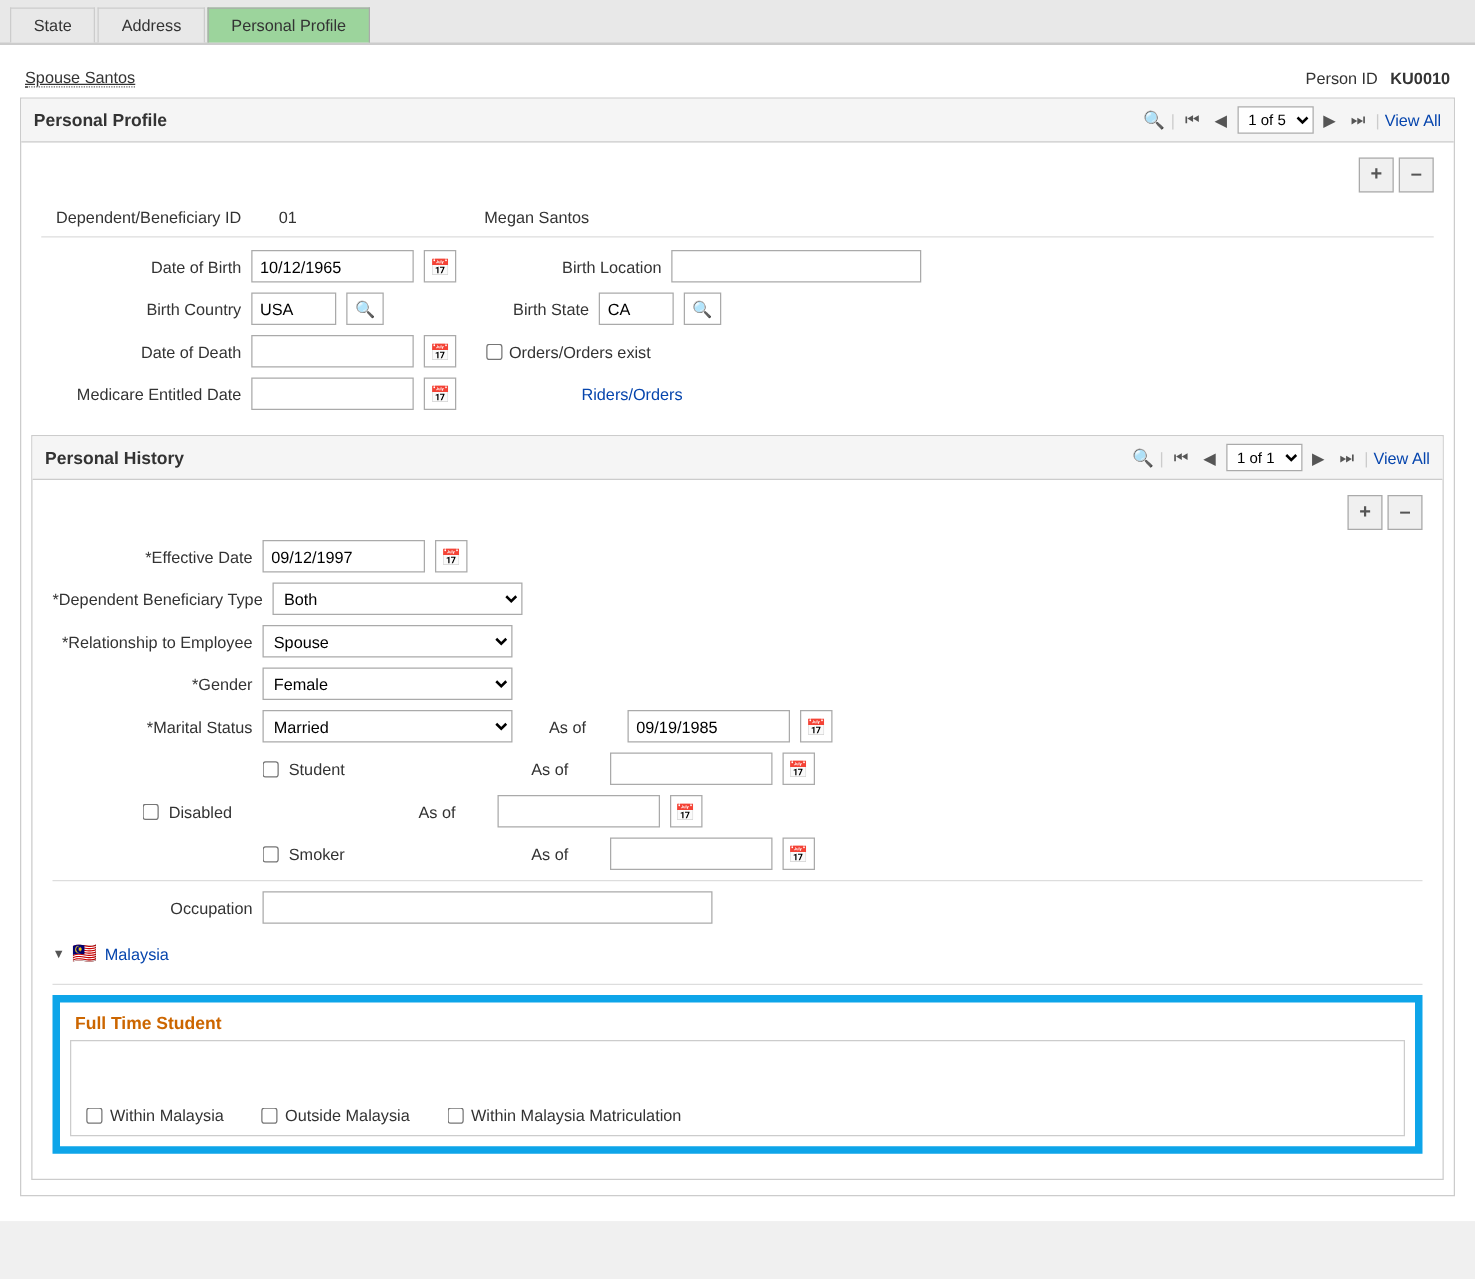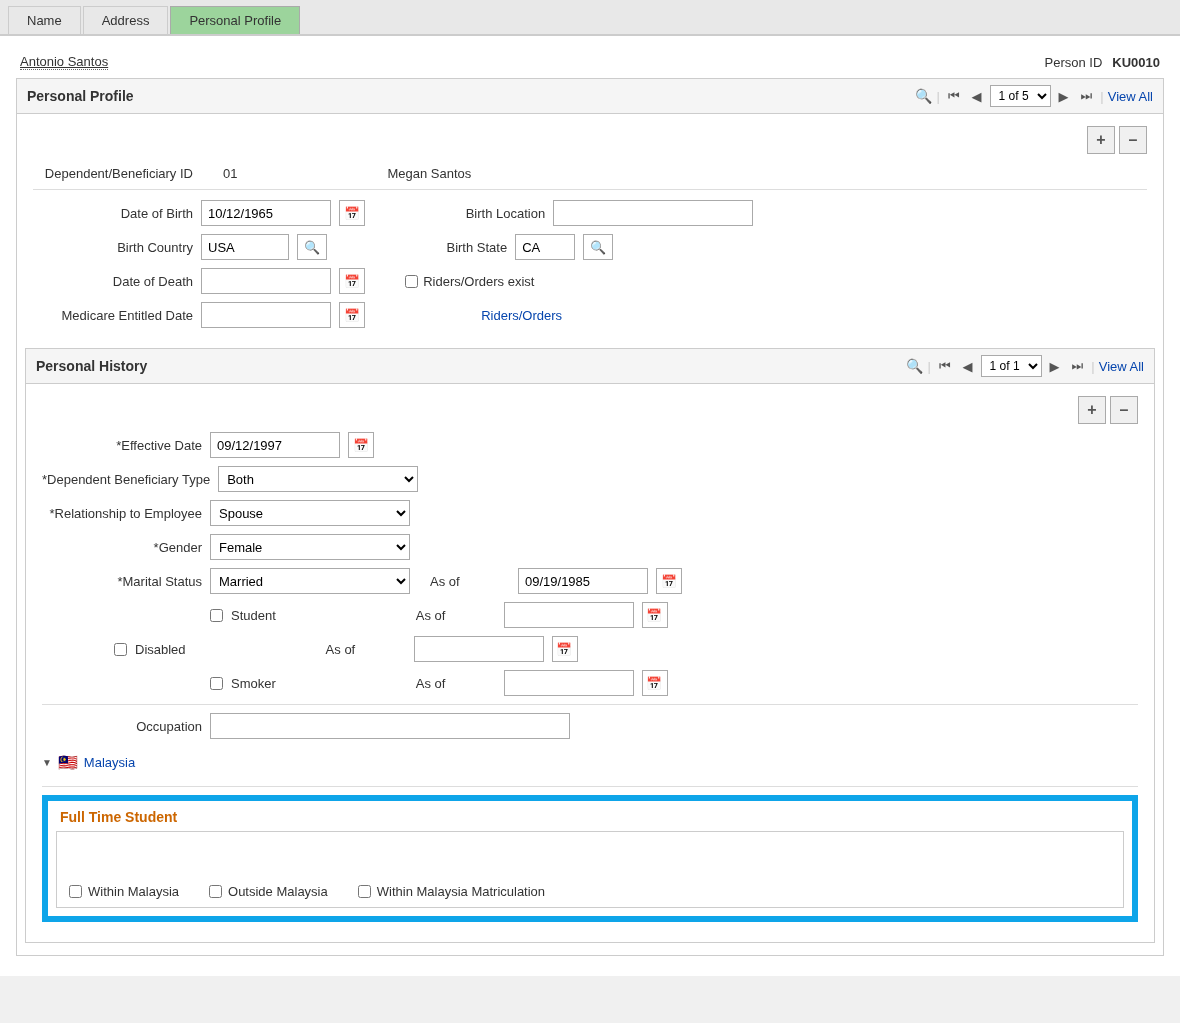--- a/index.html
+++ b/index.html
@@ -131,49 +131,49 @@
       display: flex;
       align-items: center;
       justify-content: center;
     }
 
     
     .form-row {
       display: flex;
       align-items: center;
       margin-bottom: 8px;
-      gap: 20px;
+      gap: 4px;
     }
     .field-group {
       display: flex;
       align-items: center;
       gap: 8px;
     }
     .field-label {
       text-align: right;
       color: #333;
       white-space: nowrap;
       min-width: 160px;
     }
     .field-label-sm {
-      text-align: left;
+      text-align: center;
       color: #333;
       white-space: nowrap;
       min-width: 80px;
     }
     .field-input {
       border: 1px solid #aaa;
       padding: 3px 6px;
       font-size: 13px;
       background: #fff;
       height: 26px;
     }
     .field-input-wide { width: 200px; }
     .field-input-med { width: 130px; }
-    .field-input-sm { width: 88px; }
+    .field-input-sm { width: 68px; }
     .field-input-xs { width: 60px; }
     .calendar-btn {
       background: none;
       border: 1px solid #aaa;
       cursor: pointer;
       padding: 2px 4px;
       font-size: 13px;
       color: #555;
       height: 26px;
     }
@@ -283,29 +283,29 @@
       border: 1px solid #aaa;
       padding: 3px 6px;
       font-size: 13px;
       height: 26px;
     }
   </style>
 </head>
 <body>
 
 <div class="tabs-bar">
-  <div class="tab">Name</div>
+  <div class="tab">State</div>
   <div class="tab">Address</div>
   <div class="tab active">Personal Profile</div>
 </div>
 
 <div class="page-body">
 
   <div class="person-header">
-    <span class="person-name">Antonio Santos</span>
+    <span class="person-name">Spouse Santos</span>
     <div class="person-id-block">
       <span class="person-id-label">Person ID</span>
       <span class="person-id-value">KU0010</span>
     </div>
   </div>
 
   <div class="panel">
     <div class="panel-header">
       <span class="panel-title">Personal Profile</span>
       <div class="panel-nav">
@@ -366,21 +366,21 @@
 
       <div class="form-row">
         <div class="field-group">
           <span class="field-label">Date of Death</span>
           <input class="field-input field-input-med" type="text" style="">
           <button class="calendar-btn">📅</button>
         </div>
         <div class="riders-section">
           <div class="riders-checkbox">
             <input type="checkbox" id="riders-cb" style="">
-            <label for="riders-cb">Riders/Orders exist</label>
+            <label for="riders-cb">Orders/Orders exist</label>
           </div>
         </div>
       </div>
 
       <div class="form-row">
         <div class="field-group">
           <span class="field-label">Medicare Entitled Date</span>
           <input class="field-input field-input-med" type="text" style="">
           <button class="calendar-btn">📅</button>
         </div>

